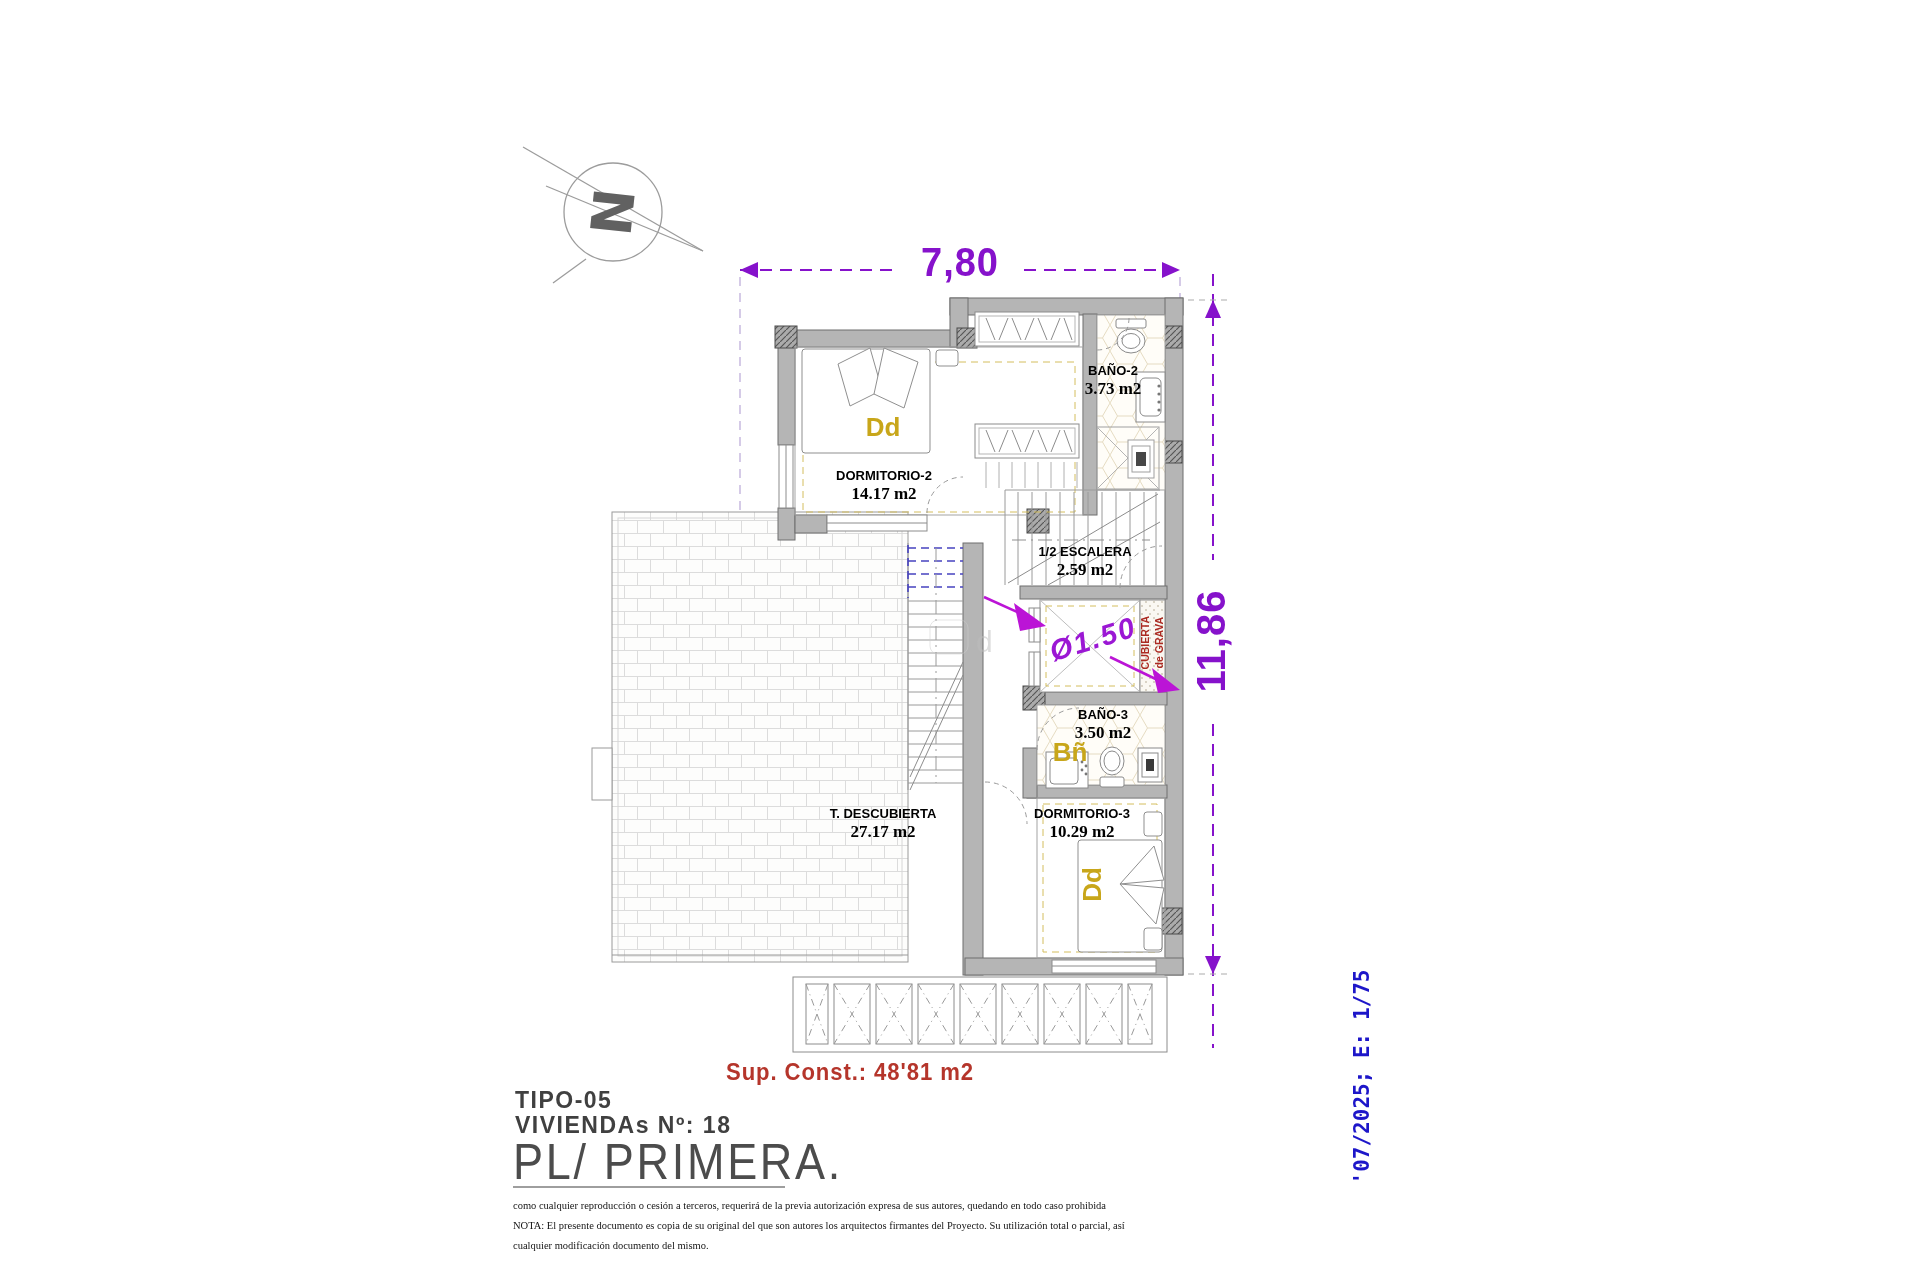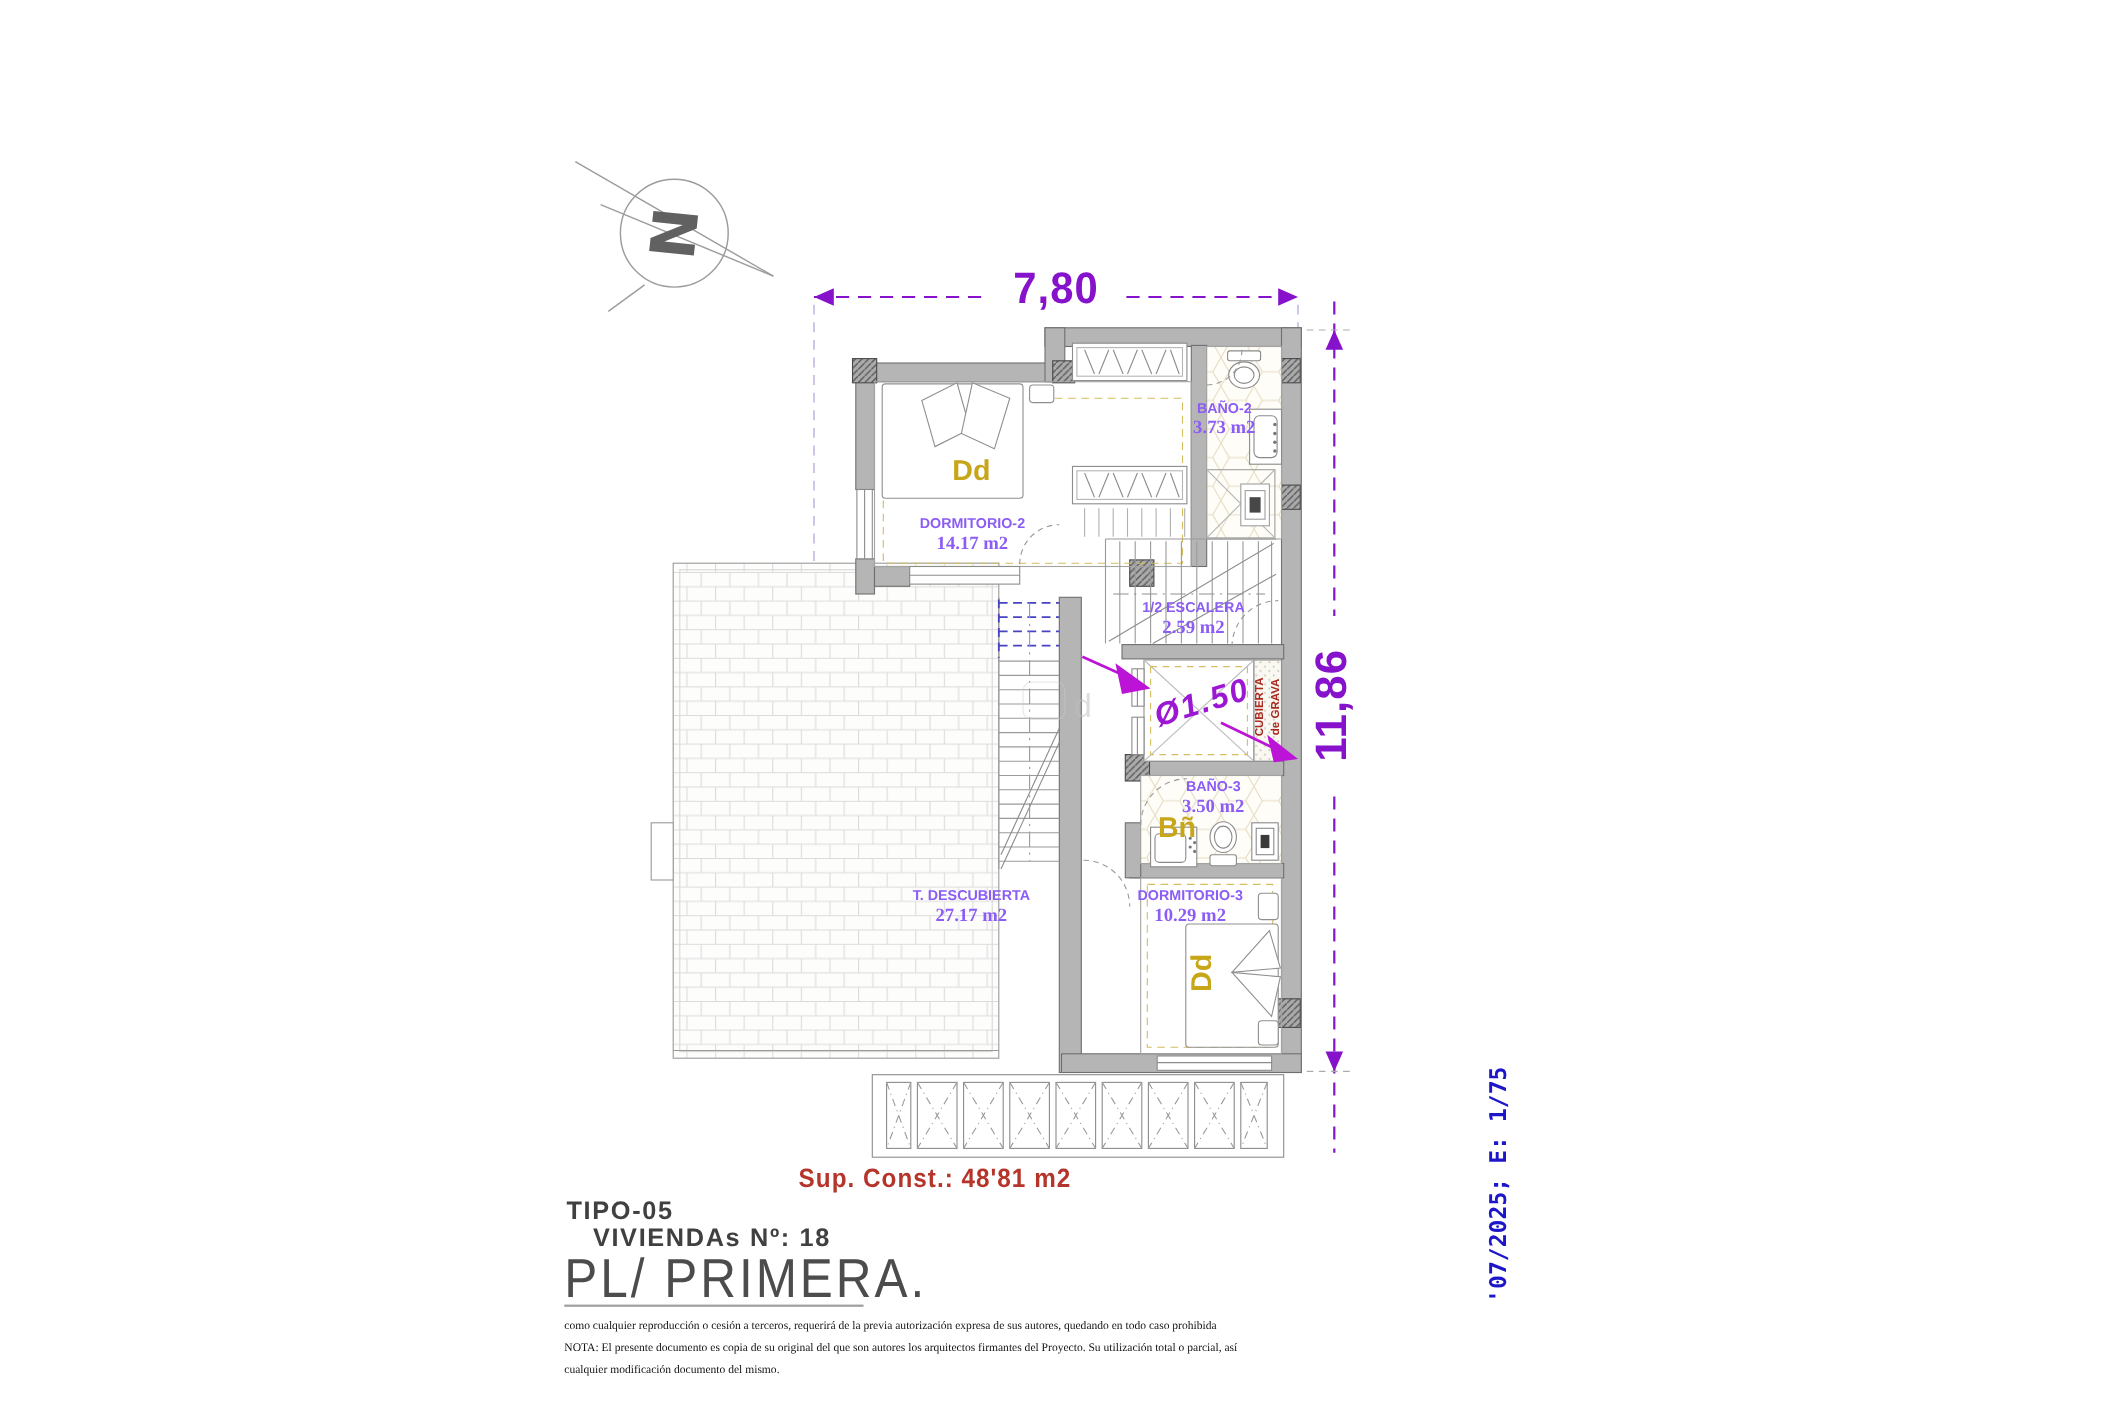--- a/index.html
+++ b/index.html
@@ -2,21 +2,21 @@
 <html><head>
 <meta charset="utf-8">
 <style>
   html,body{margin:0;padding:0;background:#fff;}
   .canvas{position:relative;width:1920px;height:1280px;background:#ffffff;overflow:hidden;
           font-family:"Liberation Sans",sans-serif;}
   svg.plan{position:absolute;left:0;top:0;width:1920px;height:1280px;}
   .ov{position:absolute;}
   .dim{color:#8612cb;font-weight:bold;font-size:40px;letter-spacing:1px;text-align:center;
        font-family:"Liberation Sans",sans-serif;transform:scaleX(.95);}
-  .room-label{color:#8b5cf6;font-weight:bold;font-size:13px;line-height:1.2;text-align:center;}
+  .room-label{color:#000000;font-weight:bold;font-size:13px;line-height:1.2;text-align:center;}
   .room-label .area{font-size:17px;font-family:Liberation Serif, serif;}
   .furn{color:#c8a61a;font-weight:bold;font-size:26px;text-align:center;}
   .rotbox{display:flex;align-items:center;justify-content:center;}
   .rot{transform:rotate(-90deg);}
   .diam{color:#9b17d4;font-weight:bold;font-style:italic;font-size:29px;
         transform:rotate(-17deg);text-align:center;letter-spacing:2px;}
   .cubierta{color:#ab2a22;font-weight:bold;font-size:10.5px;line-height:1.3;text-align:center;}
   .supconst{color:#b5352b;font-weight:bold;font-size:24px;letter-spacing:1px;white-space:nowrap;
             transform:scaleX(.92);transform-origin:left;}
   .tb1{color:#404040;font-weight:bold;font-size:23px;letter-spacing:1.5px;white-space:nowrap;}
@@ -316,21 +316,21 @@
 <div class="ov rotbox" style="left:1110px;top:626px;width:86px;height:34px;">
   <div class="cubierta rot" style="width:86px;">
     <div>CUBIERTA</div>
     <div>de GRAVA</div>
   </div>
 </div>
 
 <div class="ov supconst" style="left:726px;top:1058px;">Sup. Const.: 48'81 m2</div>
 
 <div class="ov tb1" style="left:515px;top:1087px;">TIPO-05</div>
-<div class="ov tb1" style="left:515px;top:1112px;margin-left:24px;">VIVIENDAs Nº: 18</div>
+<div class="ov tb1" style="left:515px;top:1112px;">VIVIENDAs Nº: 18</div>
 <div class="ov tb-plan" style="left:513px;top:1133px;">PL/ PRIMERA.</div>
 <div class="ov tb-rule" style="left:513px;top:1186px;width:272px;"></div>
 <div class="ov note" style="left:513px;top:1196px;">
   <div>como cualquier reproducción o cesión a terceros, requerirá  de la previa autorización expresa de sus autores, quedando en todo caso prohibida</div>
   <div>NOTA: El presente documento es copia de su original del que son autores los arquitectos firmantes del Proyecto. Su utilización total o parcial, así</div>
   <div>cualquier modificación documento del mismo.</div>
 </div>
 
 <div class="ov rotbox" style="left:1256px;top:1062px;width:212px;height:30px;">
   <div class="datescale rot">'07/2025; E: 1/75</div>

